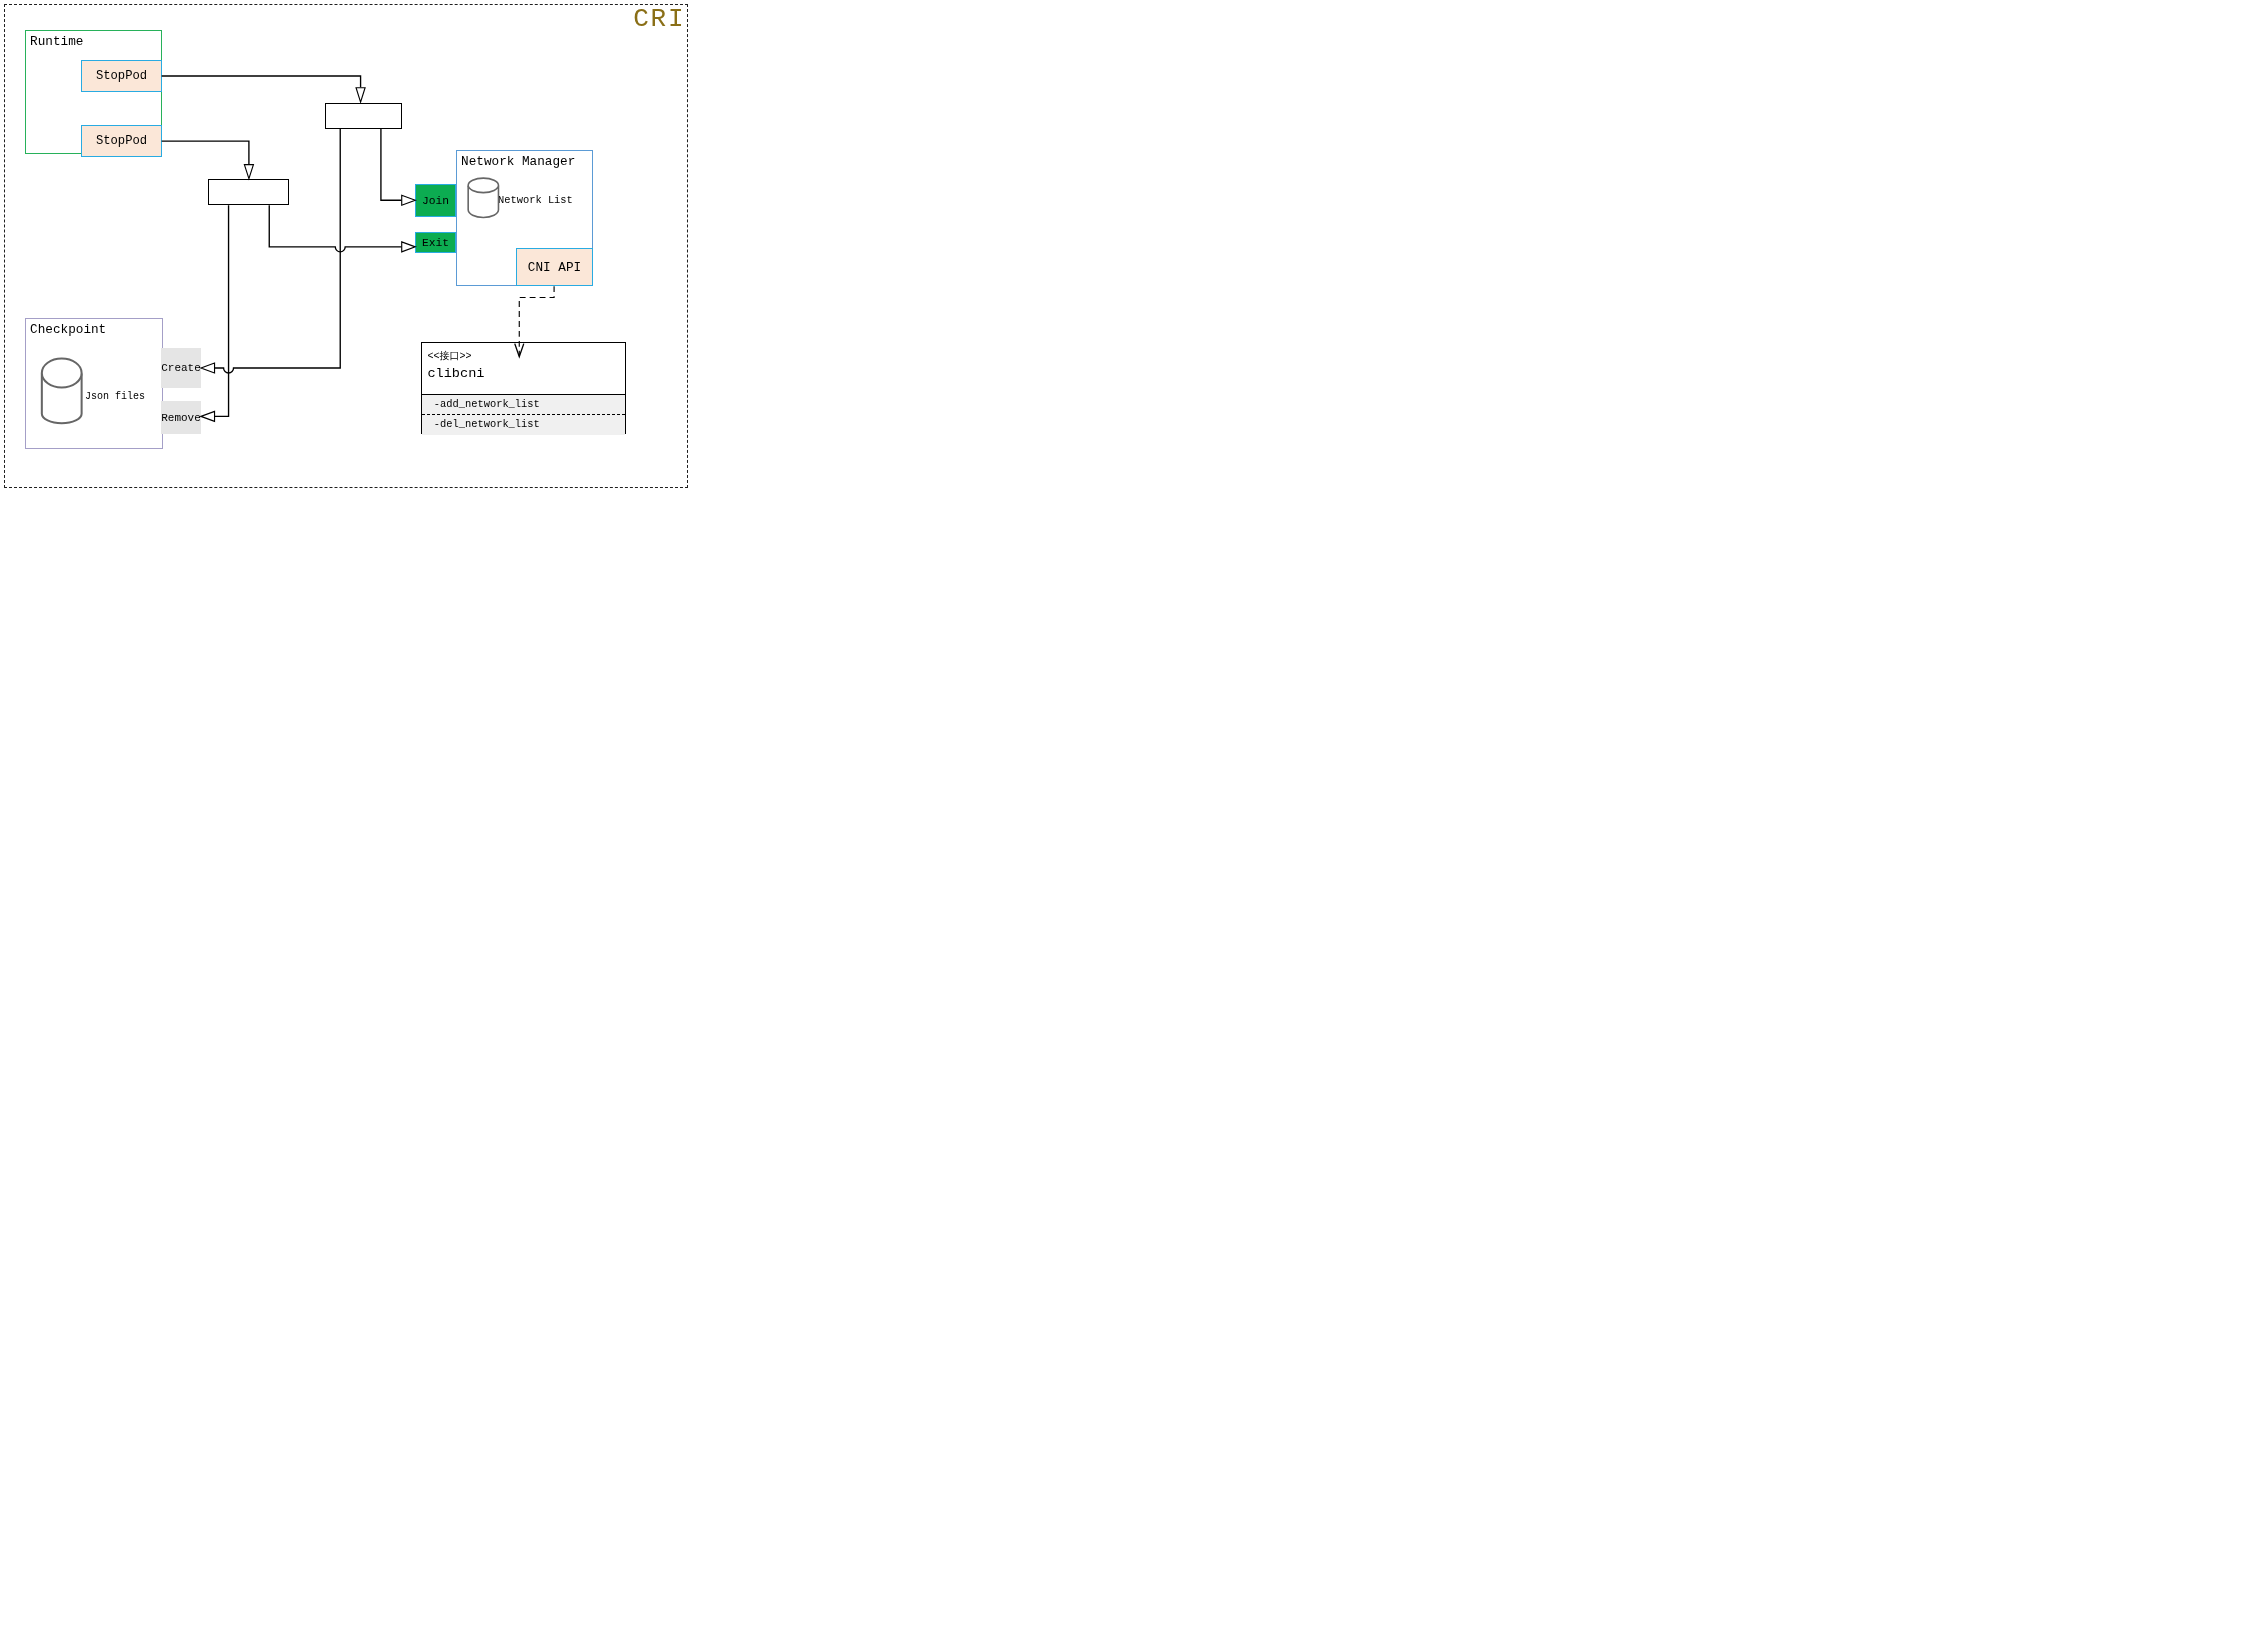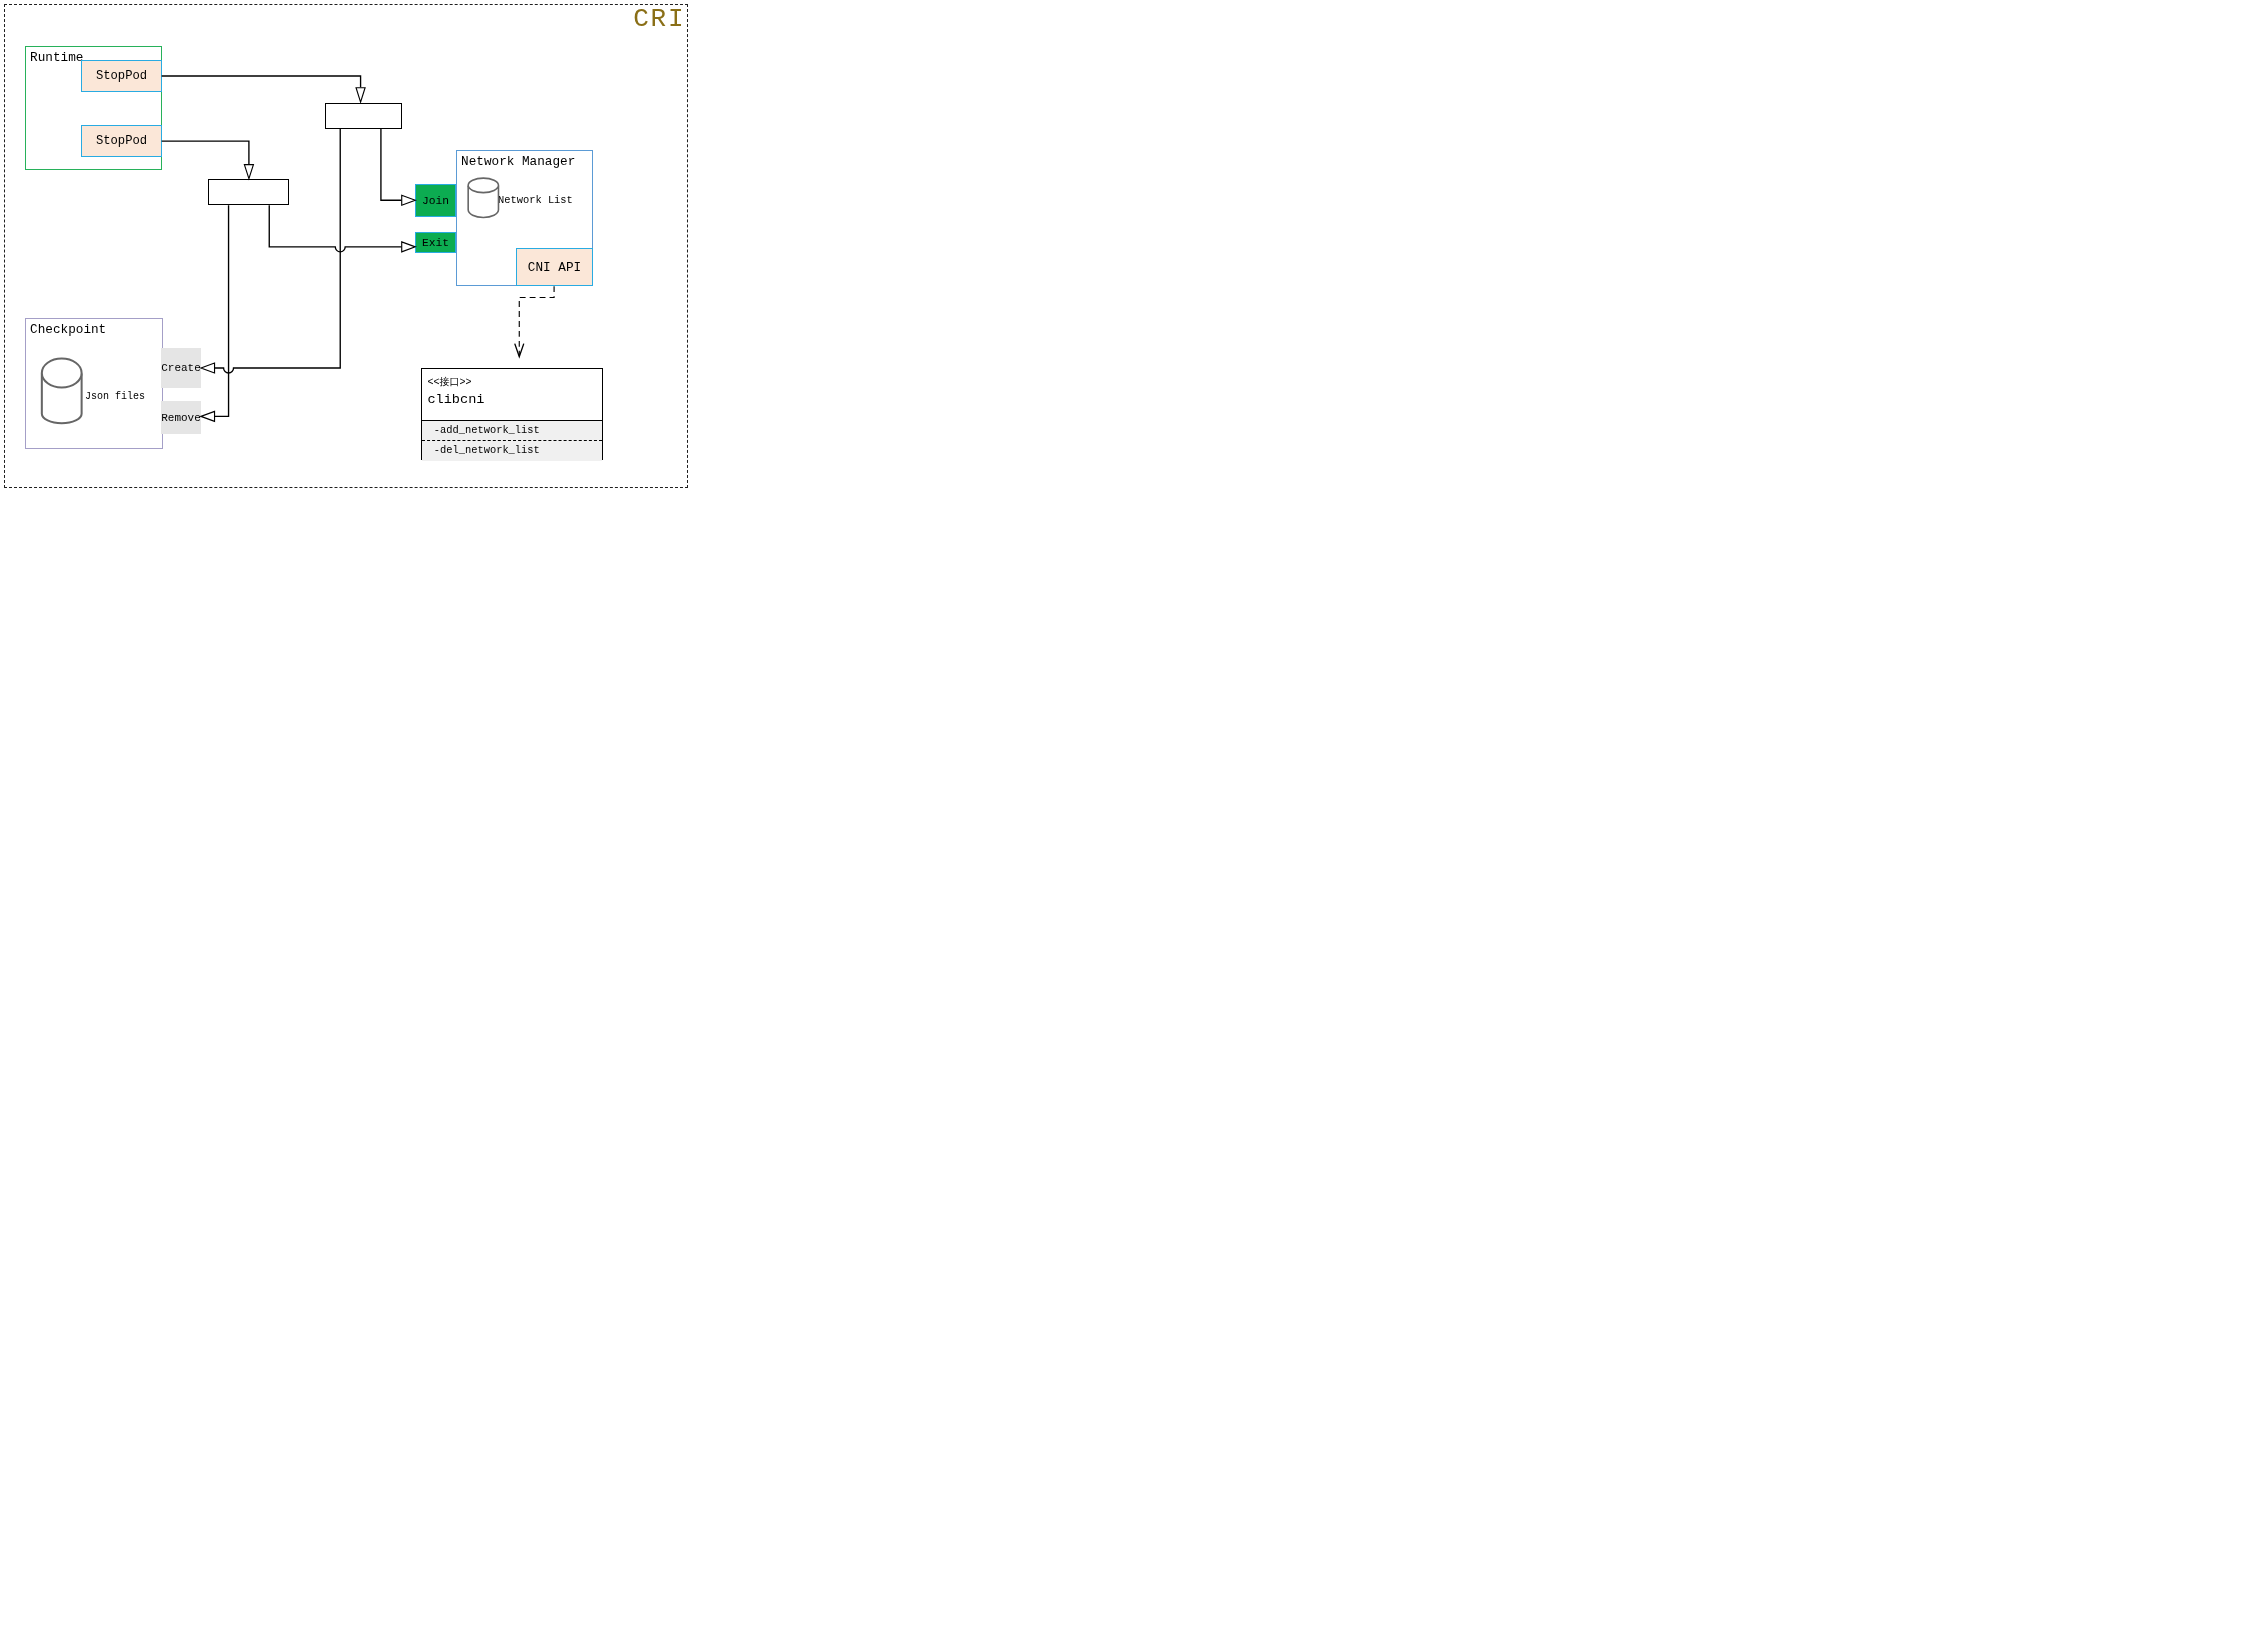--- a/index.html
+++ b/index.html
@@ -13,21 +13,21 @@
   }
   .title-cri{
     position:absolute;top:6.3px;right:13.6px;
     font-family:Liberation Mono, monospace;font-size:26px;line-height:1;
     color:#8A6F17;letter-spacing:1.8px;
   }
   .box{position:absolute;box-sizing:border-box;background:#fff;}
   .box-label{position:absolute;font-size:12.7px;line-height:1.1;white-space:nowrap;}
 
   
-  .runtime{left:25px;top:30px;width:137px;height:124px;border:0.9px solid #27B15A;margin-top:16px;}
+  .runtime{left:25px;top:30px;width:137px;height:124px;border:0.9px solid #27B15A;}
   .network-manager{left:456px;top:150px;width:137px;height:136px;border:0.9px solid #5B9BD5;}
   .checkpoint{left:25px;top:302px;width:138px;height:131px;border:0.9px solid #A49FC7;margin-top:16px;}
 
   
   .btn{
     position:absolute;box-sizing:border-box;display:flex;align-items:center;justify-content:center;
     font-size:12.2px;white-space:nowrap;
   }
   .peach{background:#FBE7D8;border:0.9px solid #29ABE2;}
   .green{background:#0CAC51;border:0.5px solid #29ABE2;font-size:11.3px;}
@@ -45,21 +45,21 @@
   .flow-rect{position:absolute;box-sizing:border-box;border:1.4px solid #000;background:#fff;}
   .merge-run{left:325px;top:103px;width:77px;height:26px;}
   .merge-stop{left:208px;top:179px;width:81px;height:26px;}
 
   
   .free-label{position:absolute;font-size:10.4px;white-space:nowrap;}
   .network-list-label{left:498px;top:194px;}
   .json-files-label{left:85px;top:391px;font-size:10px;}
 
   
-  .clibcni{left:421px;top:368px;width:182px;height:92px;border:0.9px solid #000;}
+  .clibcni{left:421px;top:342px;width:205px;height:92px;border:0.9px solid #000;}
   .clibcni .head{position:absolute;left:0;top:0;width:100%;height:51px;background:#fff;}
   .clibcni .stereotype{position:absolute;left:5.4px;top:6.3px;font-size:10px;}
   .clibcni .iface-name{position:absolute;left:5.4px;top:22.6px;font-size:13.6px;}
   .clibcni .members{
     position:absolute;left:0;top:51px;width:100%;height:40px;background:#F0F0F0;
     border-top:1.4px solid #000;
   }
   .clibcni .m1{position:absolute;left:11.8px;top:2.7px;font-size:10.4px;}
   .clibcni .m2{position:absolute;left:11.8px;top:22.6px;font-size:10.4px;}
   .clibcni .dash-div{position:absolute;left:0;top:19px;width:100%;border-top:1.4px dashed #000;}

